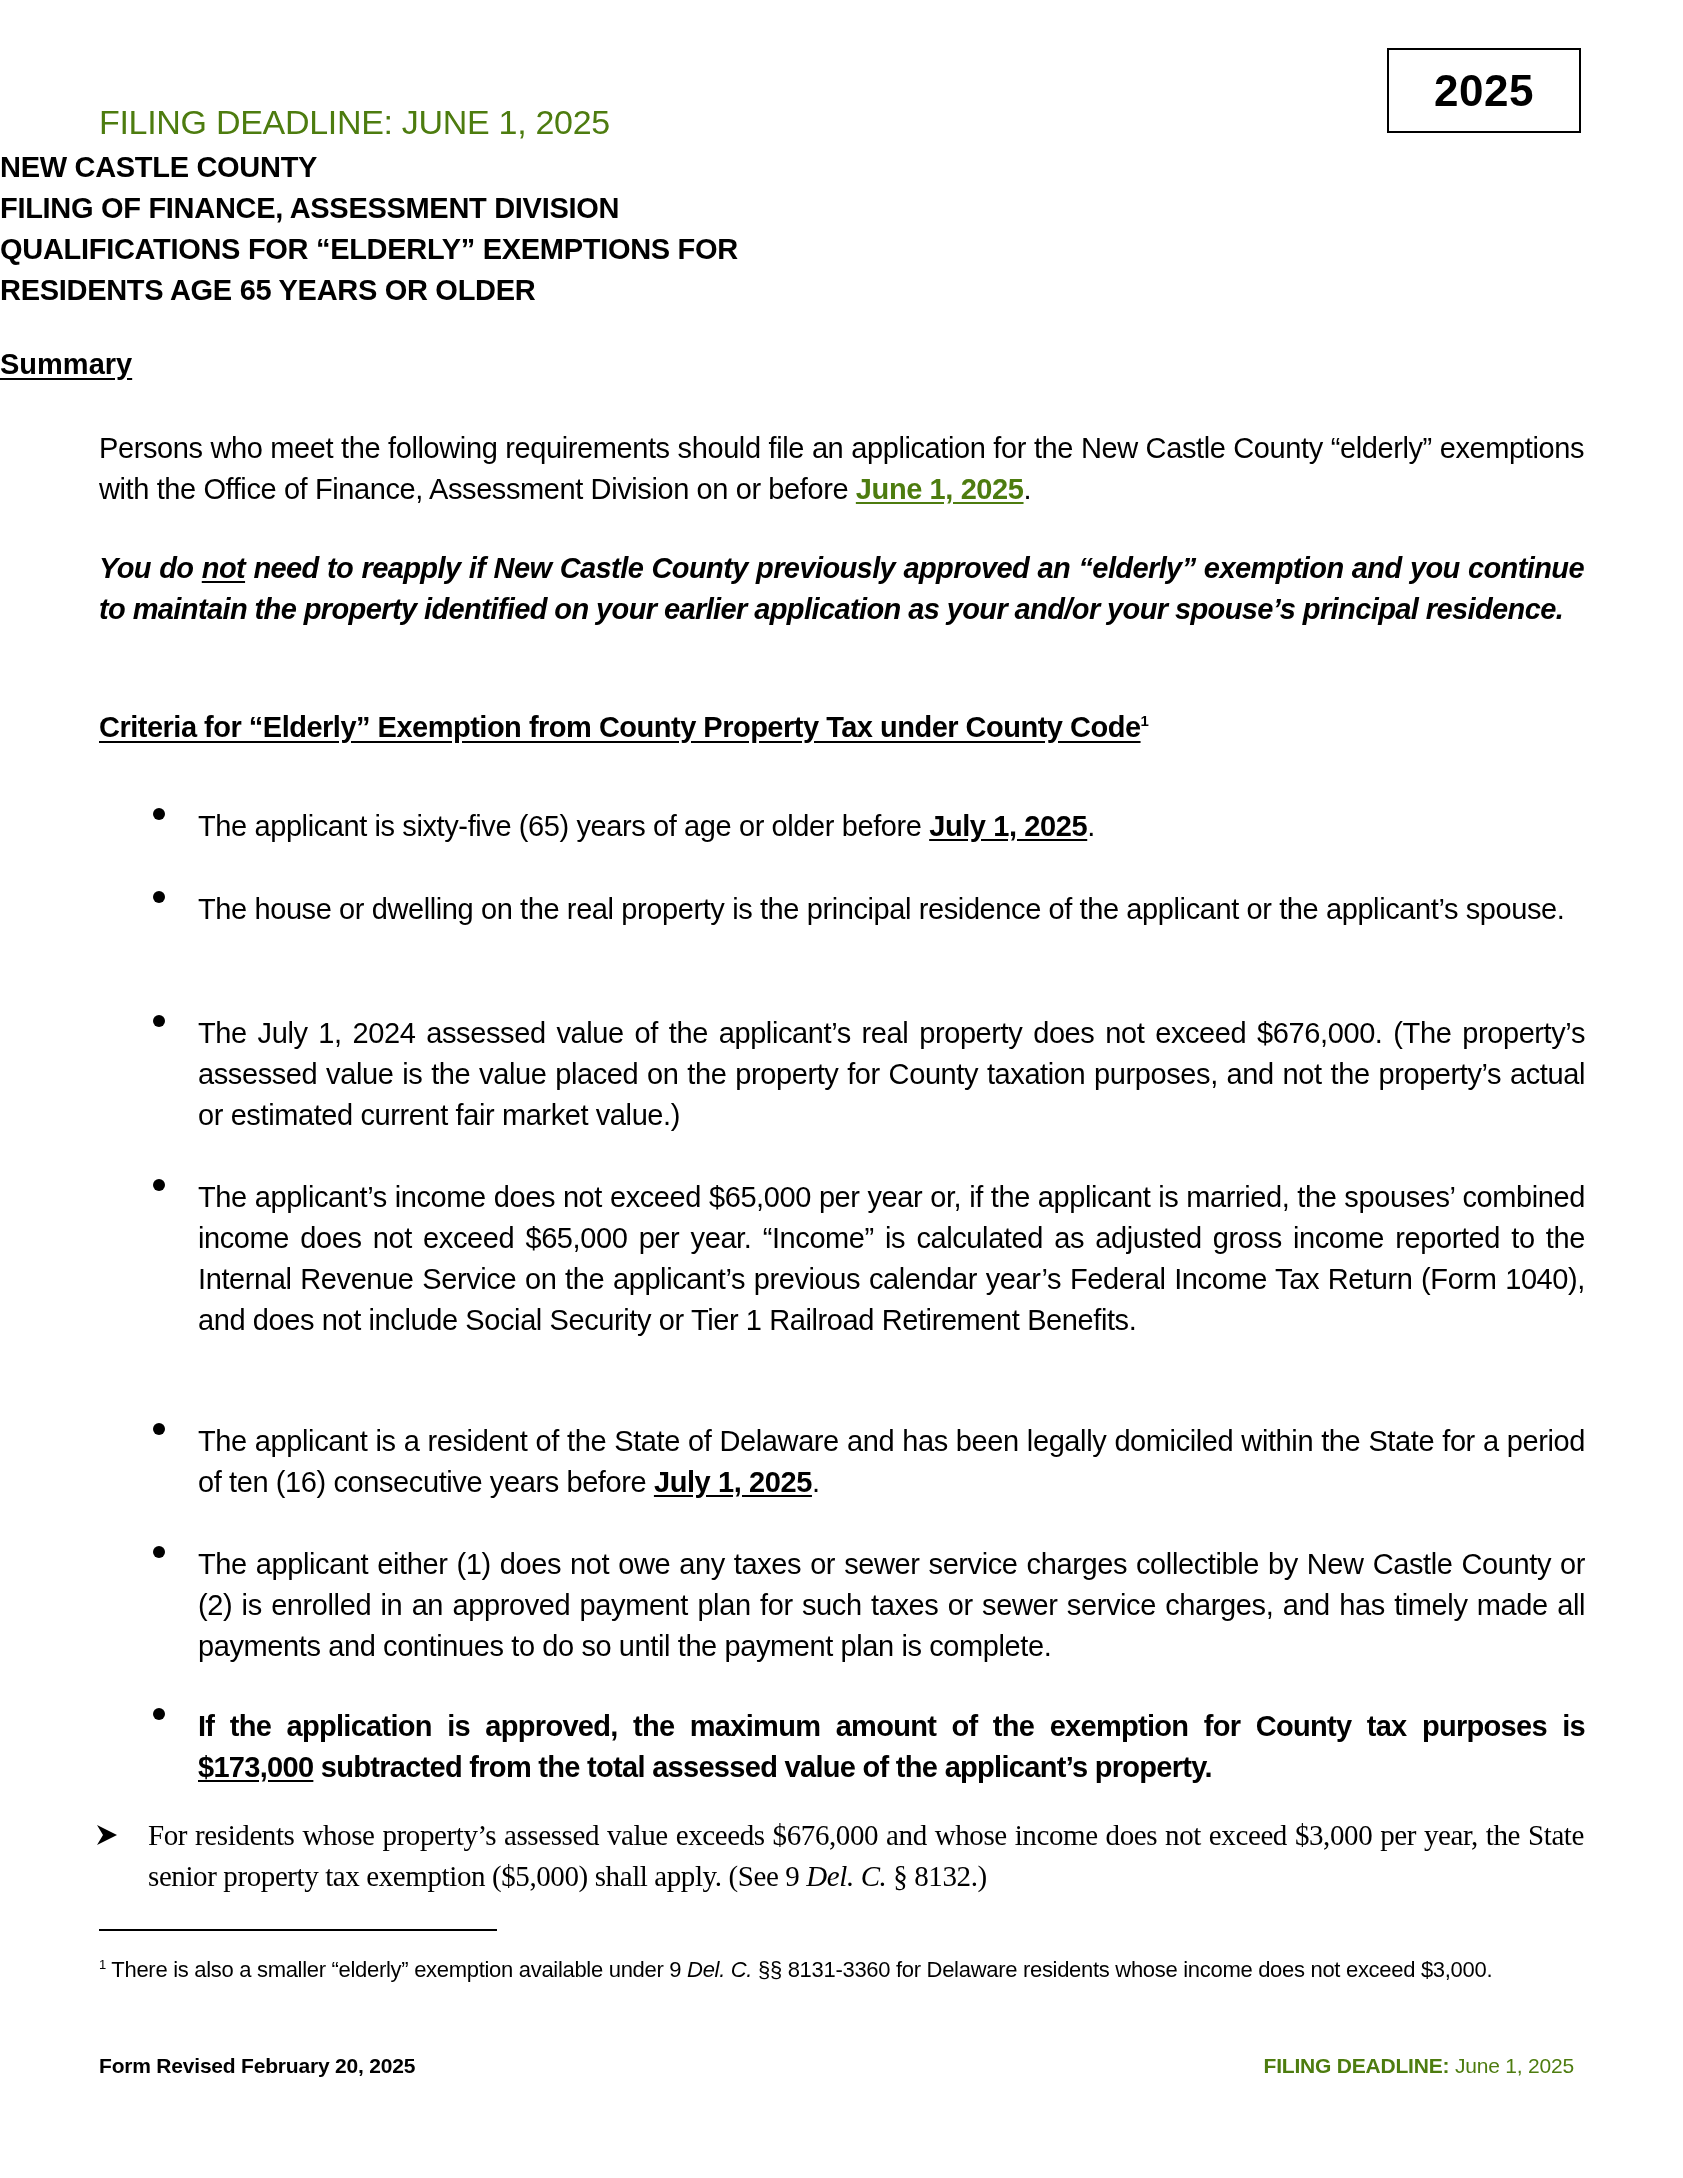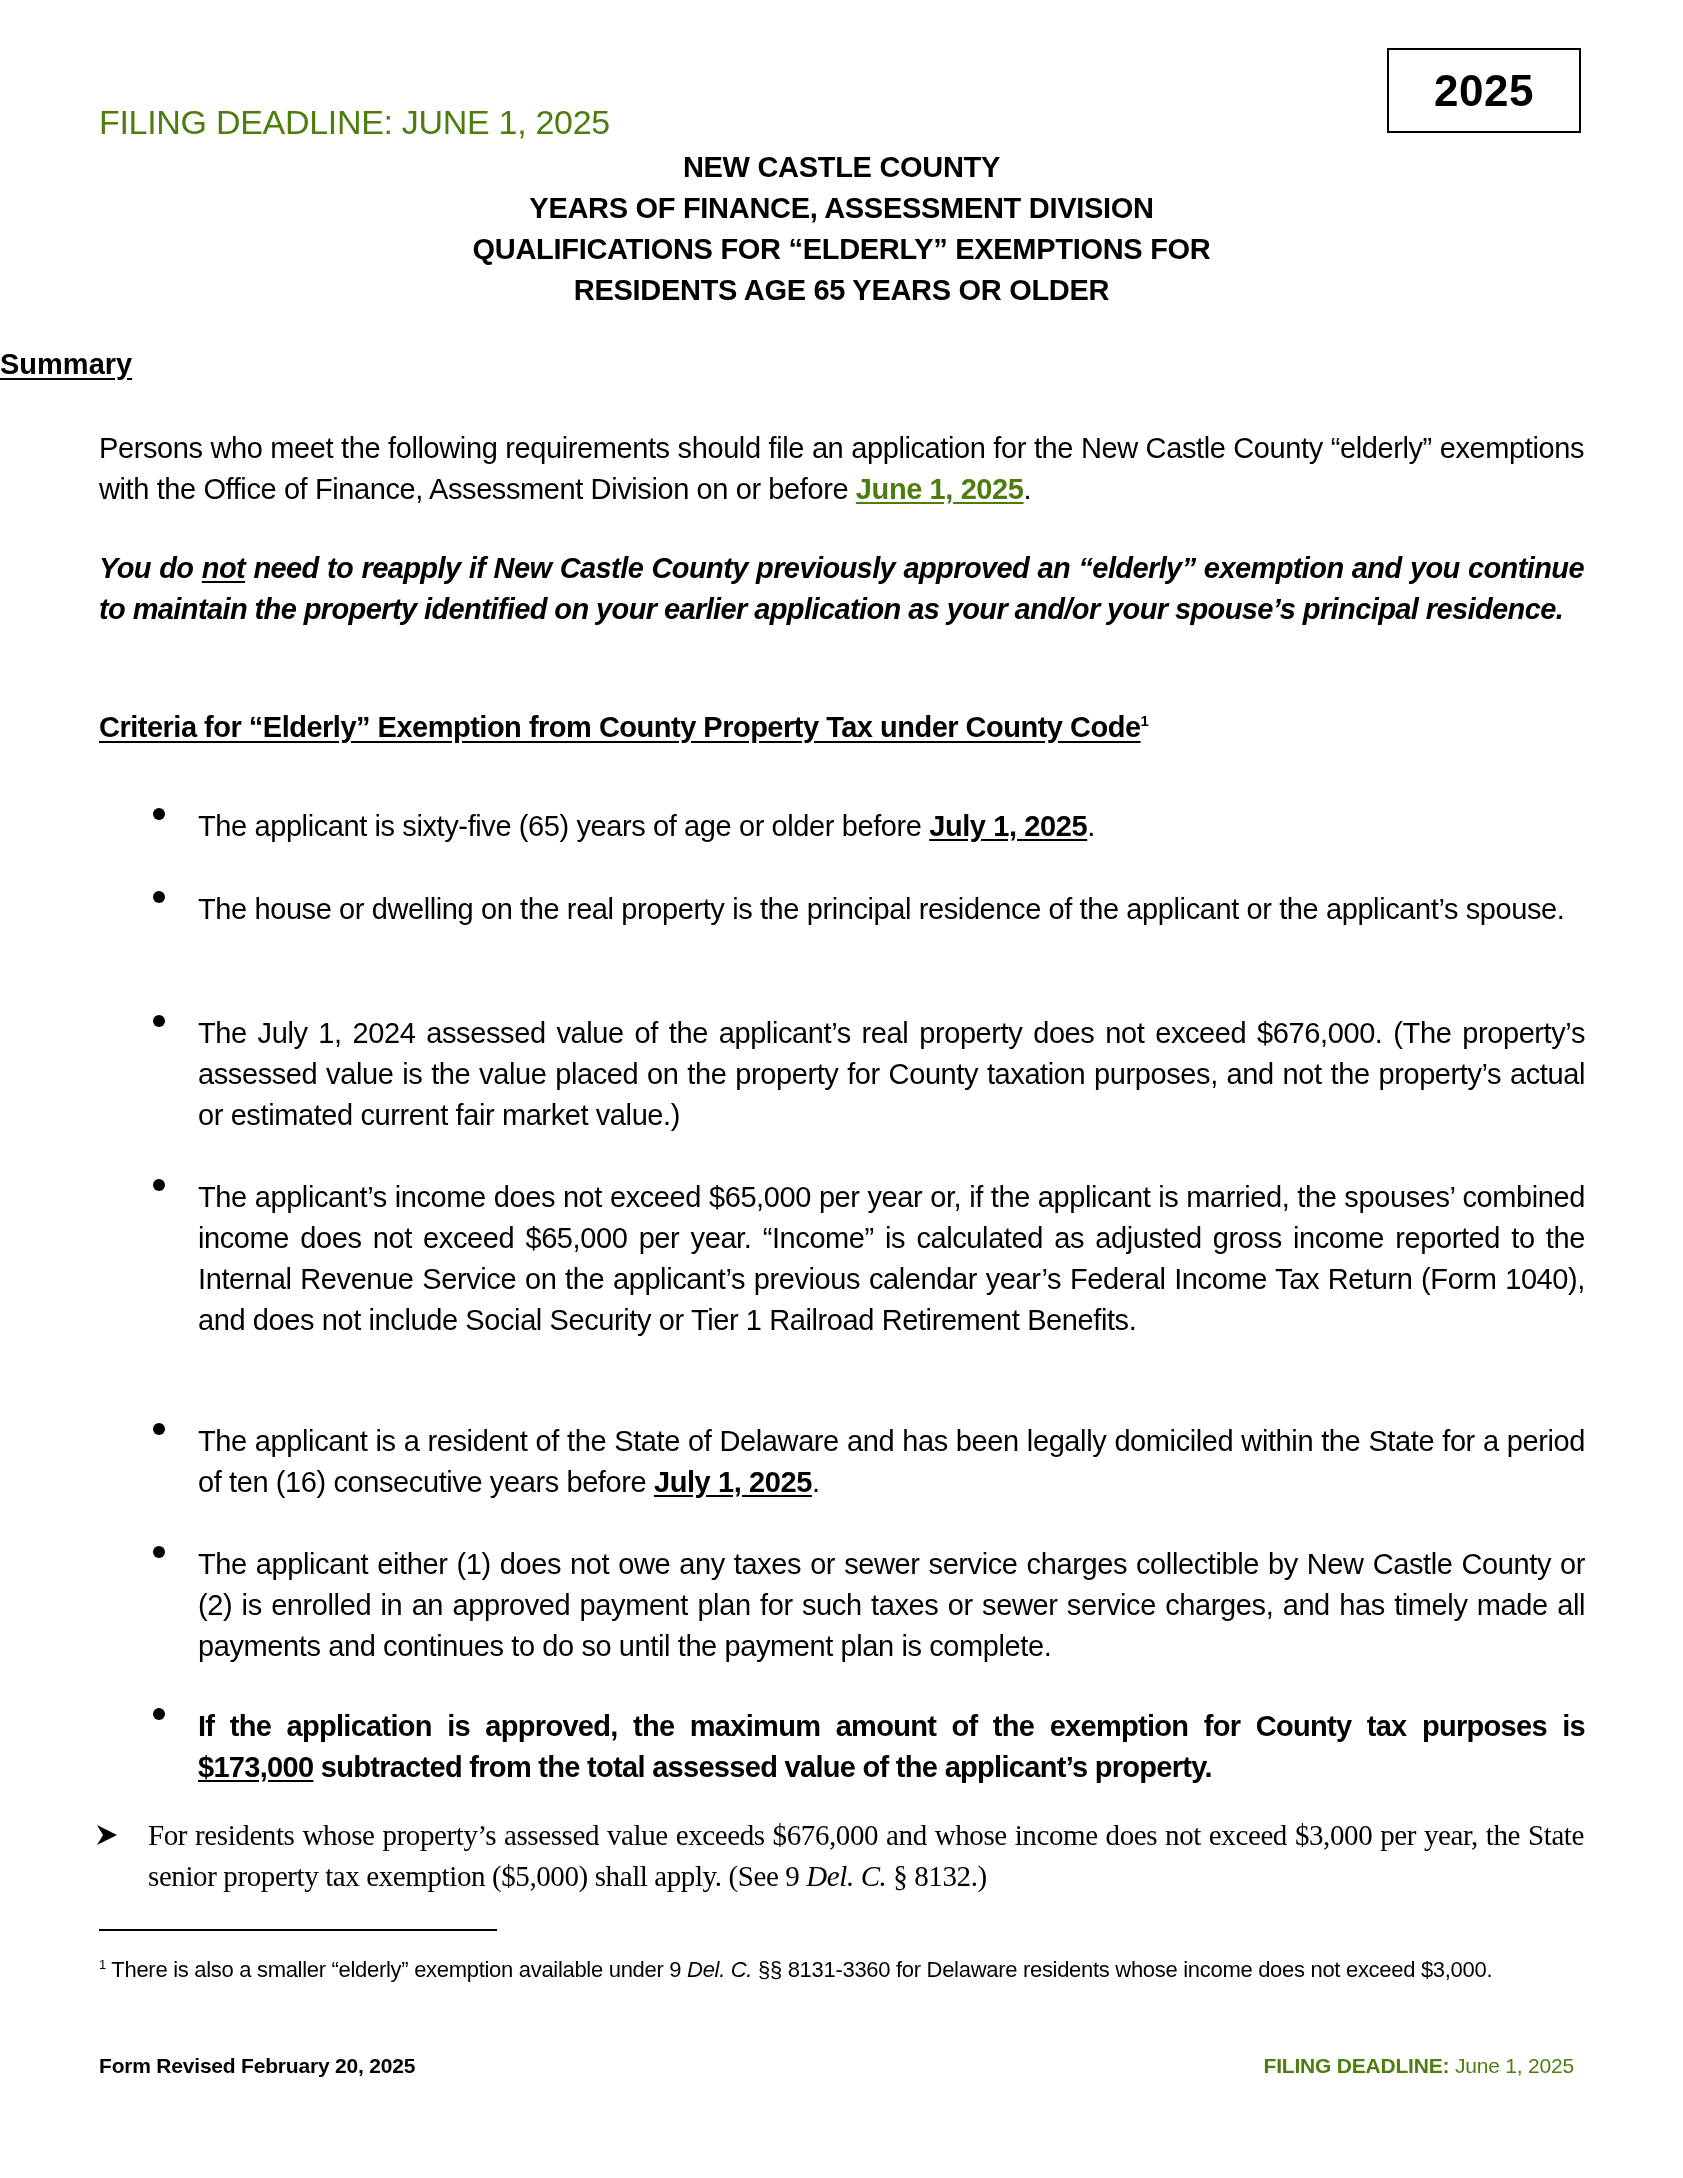--- a/index.html
+++ b/index.html
@@ -4,21 +4,21 @@
 <style>
   html, body { margin: 0; padding: 0; background: #ffffff; }
   body { width: 1683px; height: 2178px; position: relative; overflow: hidden;
          font-family: "Liberation Sans", "DejaVu Sans", sans-serif; color: #000; }
   .abs { position: absolute; }
   .red { color: #4d7c0f; }
   .deadline-top { left: 99px; top: 103px; font-size: 34px; letter-spacing: -0.3px; }
   .year-box { left: 1387px; top: 48px; width: 194px; height: 85px; border: 2px solid #000;
               box-sizing: border-box; display: flex; align-items: center; justify-content: center;
               font-weight: bold; font-size: 44px; letter-spacing: 0.5px; }
-  .header { left: 0; width: 1683px; top: 147px; text-align: center; font-weight: bold;
+  .header { left: 0; width: 1683px; top: 147px; text-align: left; font-weight: bold;
             font-size: 29px; line-height: 41px; letter-spacing: -0.3px; }
   .header div { height: 41px; }
   .summary { left: 0; width: 1683px; top: 348px; text-align: left; font-weight: bold;
              font-size: 29px; text-decoration: underline; text-underline-offset: 4px; }
   .para { left: 99px; width: 1485px; font-size: 29px; line-height: 41px; letter-spacing: -0.4px; }
   .justify { text-align: justify; text-align-last: left; }
   .u { text-decoration: underline; text-underline-offset: 3px; }
   .b { font-weight: bold; }
   .i { font-style: italic; }
   .criteria { left: 99px; top: 711px; font-size: 29px; font-weight: bold; letter-spacing: -0.5px;
@@ -40,21 +40,21 @@
 <body>
 
 <div class="abs deadline-top red">FILING DEADLINE: JUNE 1, 2025</div>
 
 <div class="abs year-box">
   <span>2025</span>
 </div>
 
 <div class="abs header">
   <div>NEW CASTLE COUNTY</div>
-  <div>YEARS OF FINANCE, ASSESSMENT DIVISION</div>
+  <div>FILING OF FINANCE, ASSESSMENT DIVISION</div>
   <div>QUALIFICATIONS FOR “ELDERLY” EXEMPTIONS FOR</div>
   <div>RESIDENTS AGE 65 YEARS OR OLDER</div>
 </div>
 
 <div class="abs summary">Summary</div>
 
 <div class="abs para justify" style="top:428px;"><span>Persons who meet the following requirements should file an application for the New Castle County “elderly” exemptions with the Office of Finance, Assessment Division on or before </span><span class="red b u">June 1, 2025</span><span>.</span></div>
 
 <div class="abs para b i justify" style="top:548px; letter-spacing:-0.6px;"><span>You do </span><span class="u">not</span><span> need to reapply if New Castle County previously approved an “elderly” exemption and you continue to maintain the property identified on your earlier application as your and/or your spouse’s principal residence.</span></div>
 

